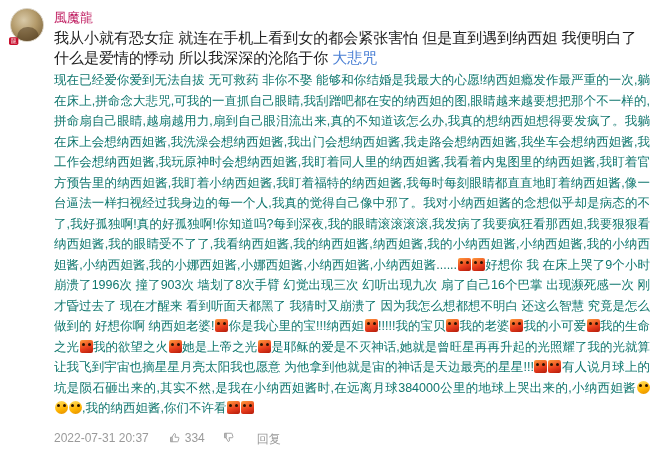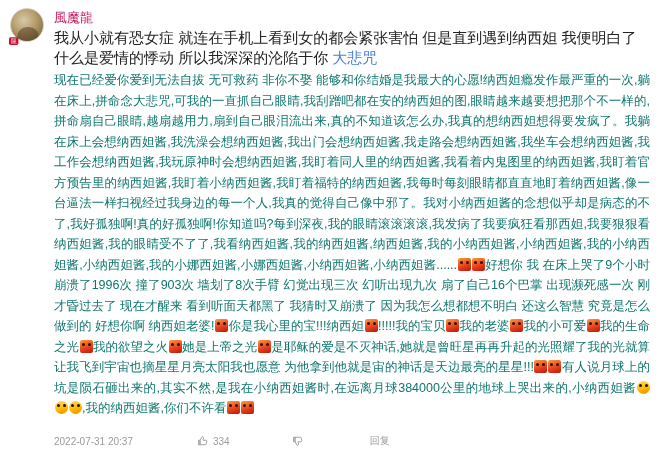--- a/index.html
+++ b/index.html
@@ -125,24 +125,23 @@
   .emoji-y {
     background: linear-gradient(160deg, #ffe169 0%, #ffb400 60%, #e08b00 100%);
     border-radius: 50%;
   }
   .footer {
     position: absolute;
     left: 54px;
     bottom: 10px;
     width: 596px;
     display: flex;
-    align-items: center;
-    font-size: 10px;
+    align-items: flex-start;
+    font-size: 12px;
     color: #9a9a9a;
-    gap: 44px;
   }
   .footer .date {
     margin-right: 20px;
   }
   .footer .action {
     display: flex;
     align-items: center;
     margin-right: 18px;
     cursor: pointer;
   }

